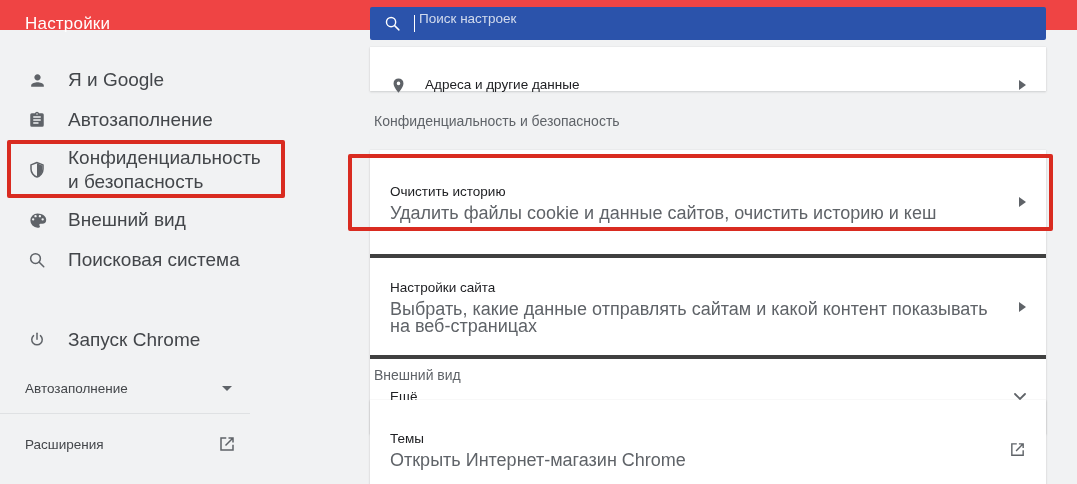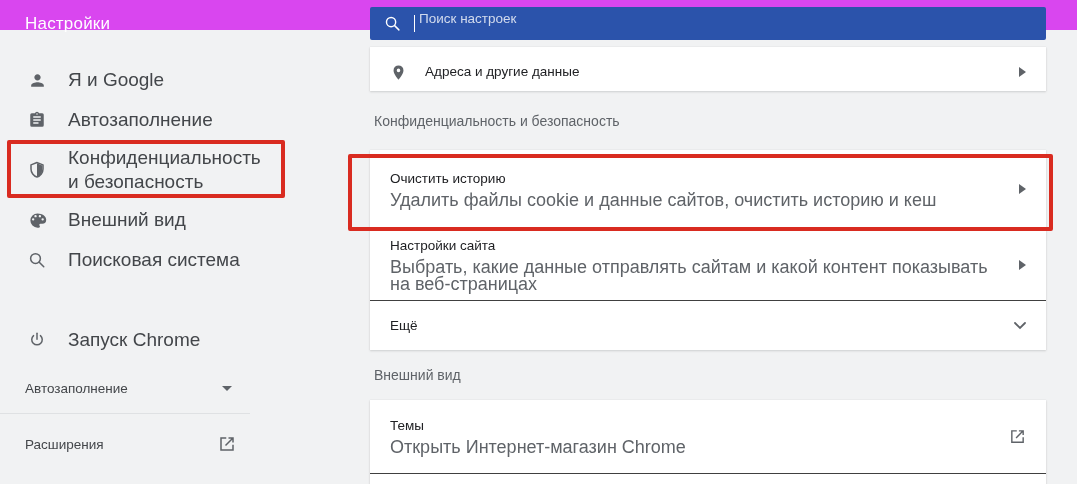--- a/index.html
+++ b/index.html
@@ -3,21 +3,21 @@
 <meta charset="utf-8">
 <style>
   html,body{margin:0;padding:0;}
   #app{
     position:relative;width:1077px;height:484px;overflow:hidden;
     background:#f1f2f3;
     font-family:"Liberation Sans","DejaVu Sans",sans-serif;
     -webkit-font-smoothing:antialiased;
   }
   
-  .header{position:absolute;left:0;top:0;width:1077px;height:30px;background:#d946ef;z-index:3;}
+  .header{position:absolute;left:0;top:0;width:1077px;height:30px;background:#ef4444;z-index:3;}
   .header-title{position:absolute;left:25px;top:0;height:47px;display:flex;align-items:center;
     color:#fff;font-size:17px;letter-spacing:.2px;}
   .searchbox{position:absolute;left:370px;top:7px;width:676px;height:33px;background:#2b53ab;
     border-radius:2px;display:flex;align-items:center;}
   .searchbox .mag{margin-left:14px;flex:0 0 auto;display:flex;}
   .search-caret{width:1px;height:17px;background:#fff;margin-left:13px;}
   .search-input{flex:1;background:transparent;border:none;outline:none;color:#fff;
     font-size:13.5px;padding:0 8px 10px 4px;font-family:inherit;height:100%;}
   .search-input::placeholder{color:rgba(255,255,255,0.78);}
   
@@ -27,22 +27,22 @@
   .side-item .slabel{position:absolute;left:68px;width:200px;color:#43464a;font-size:19px;line-height:24px;}
   .side-sep{position:absolute;left:0;top:366px;width:250px;border-top:1px solid #dfe1e3;}
   .plain-label{color:#43464a;font-size:13.5px;}
   .tri-down{width:0;height:0;border-left:5px solid transparent;border-right:5px solid transparent;border-top:5px solid #5f6368;}
   
   .main{position:absolute;left:370px;top:0;width:676px;height:484px;}
   .card{position:absolute;left:0;width:676px;background:#fff;border-radius:0;
     box-shadow:0 1px 2px rgba(60,64,67,.18), 0 0 1px rgba(60,64,67,.12);}
   .card.clip-top{border-top-left-radius:0;border-top-right-radius:0;}
   .section-h{position:absolute;left:4px;color:#5f6368;font-size:14px;line-height:18px;font-weight:500;}
-  .row{position:relative;display:flex;align-items:center;padding:3px 20px;}
-  .row + .row{border-top:1px solid #404040;}
+  .row{position:relative;display:flex;align-items:center;padding:16px 20px;}
+  .row + .row{border-top:4px solid #404040;}
   .row .rtext{flex:1;min-width:0;}
   .row .rtitle{color:#202124;font-size:13.5px;line-height:18px;}
   .row .rsub{color:#5f6368;font-size:18px;line-height:17px;margin-top:4px;}
   .row .rctrl{flex:0 0 auto;margin-left:16px;display:flex;align-items:center;}
   
   .hlbox{position:absolute;border:4px solid #d92b20;border-radius:2px;z-index:9;pointer-events:none;}
   svg{display:block;}
 </style>
 </head>
 <body>

